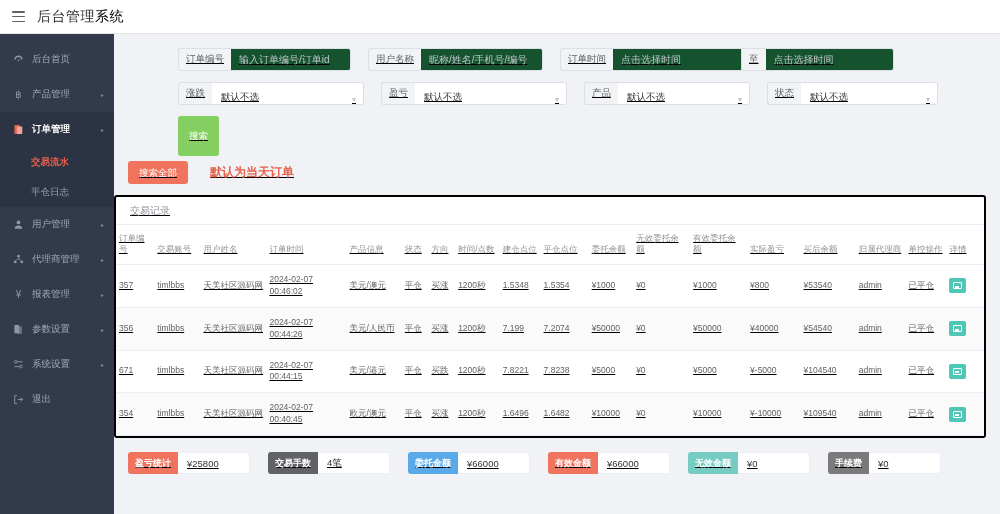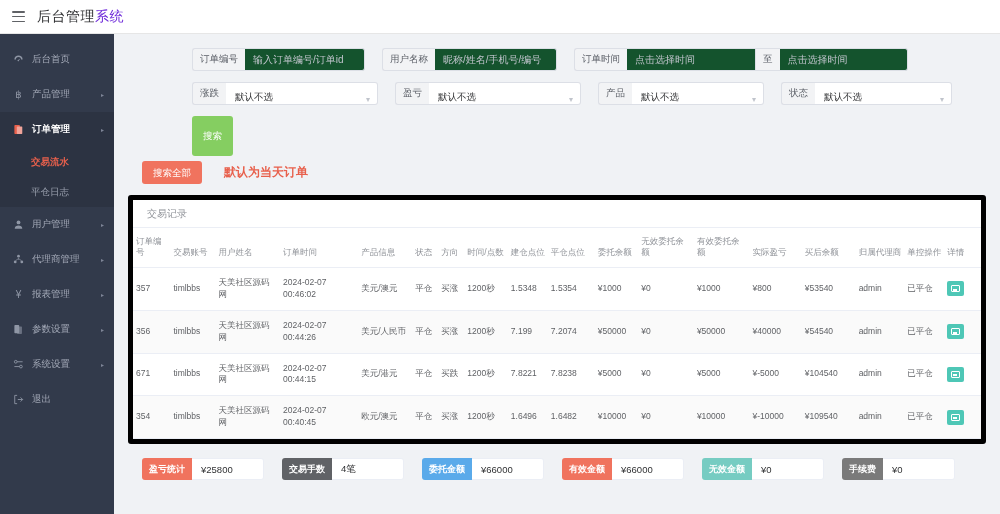--- a/index.html
+++ b/index.html
@@ -22,21 +22,21 @@
     z-index: 5;
   }
   .hamburger {
     width: 13px; height: 11px;
     display: flex; flex-direction: column; justify-content: space-between;
     margin-right: 12px;
     cursor: pointer;
   }
   .hamburger span { display:block; height: 1.5px; background: #606266; border-radius: 1px;}
   .brand { font-size: 14px; color: #303133; font-weight: 500; letter-spacing: .5px;}
-  .brand .accent { color: #6d28d9; font-family: Liberation Mono, monospace; }
+  .brand .accent { color: #000000; font-family: Liberation Mono, monospace; }
 
   
   .shell { display: flex; height: 480px; }
 
   
   .sidebar {
     width: 114px;
     background: #323a4b;
     flex: 0 0 114px;
     padding-top: 8px;
@@ -72,23 +72,24 @@
     font-size: 9.5px;
     color: #9aa0ae;
     cursor: pointer;
   }
   .sub-item.current { color: #e8604c; font-weight: bold; }
 
   
   .main {
     flex: 1;
     background: #f0f2f5;
-    padding: 14px 14px 0 14px;
+    padding: 14px 14px 0 0;
     overflow: hidden;
     position: relative;
+    text-decoration: underline;
   }
 
   
   .filter-rows { padding: 0 0 0 64px; }
   .frow { display: flex; align-items: center; margin-bottom: 11px; }
   .fgroup { display: flex; align-items: stretch; height: 23px; margin-right: 17px; }
   .faddon {
     background: #f2f3f5;
     border: 1px solid #dcdfe6;
     border-right: none;
@@ -154,21 +155,21 @@
     margin-top: 5px;
     padding-left: 14px;
   }
   .hint { color: #e8604c; font-size: 12px; font-weight: bold; margin-left: 22px;}
 
   
   .card {
     background: #fff;
     border-radius: 3px;
     margin-top: 11px;
-    border: 5px solid #000000;
+    border: 2px solid #000000;
     overflow: hidden;
   }
   .card-head {
     height: 28px;
     display: flex; align-items: center;
     padding: 0 14px;
     font-size: 10px;
     color: #909399;
     border-bottom: 1px solid #ebeef5;
   }

